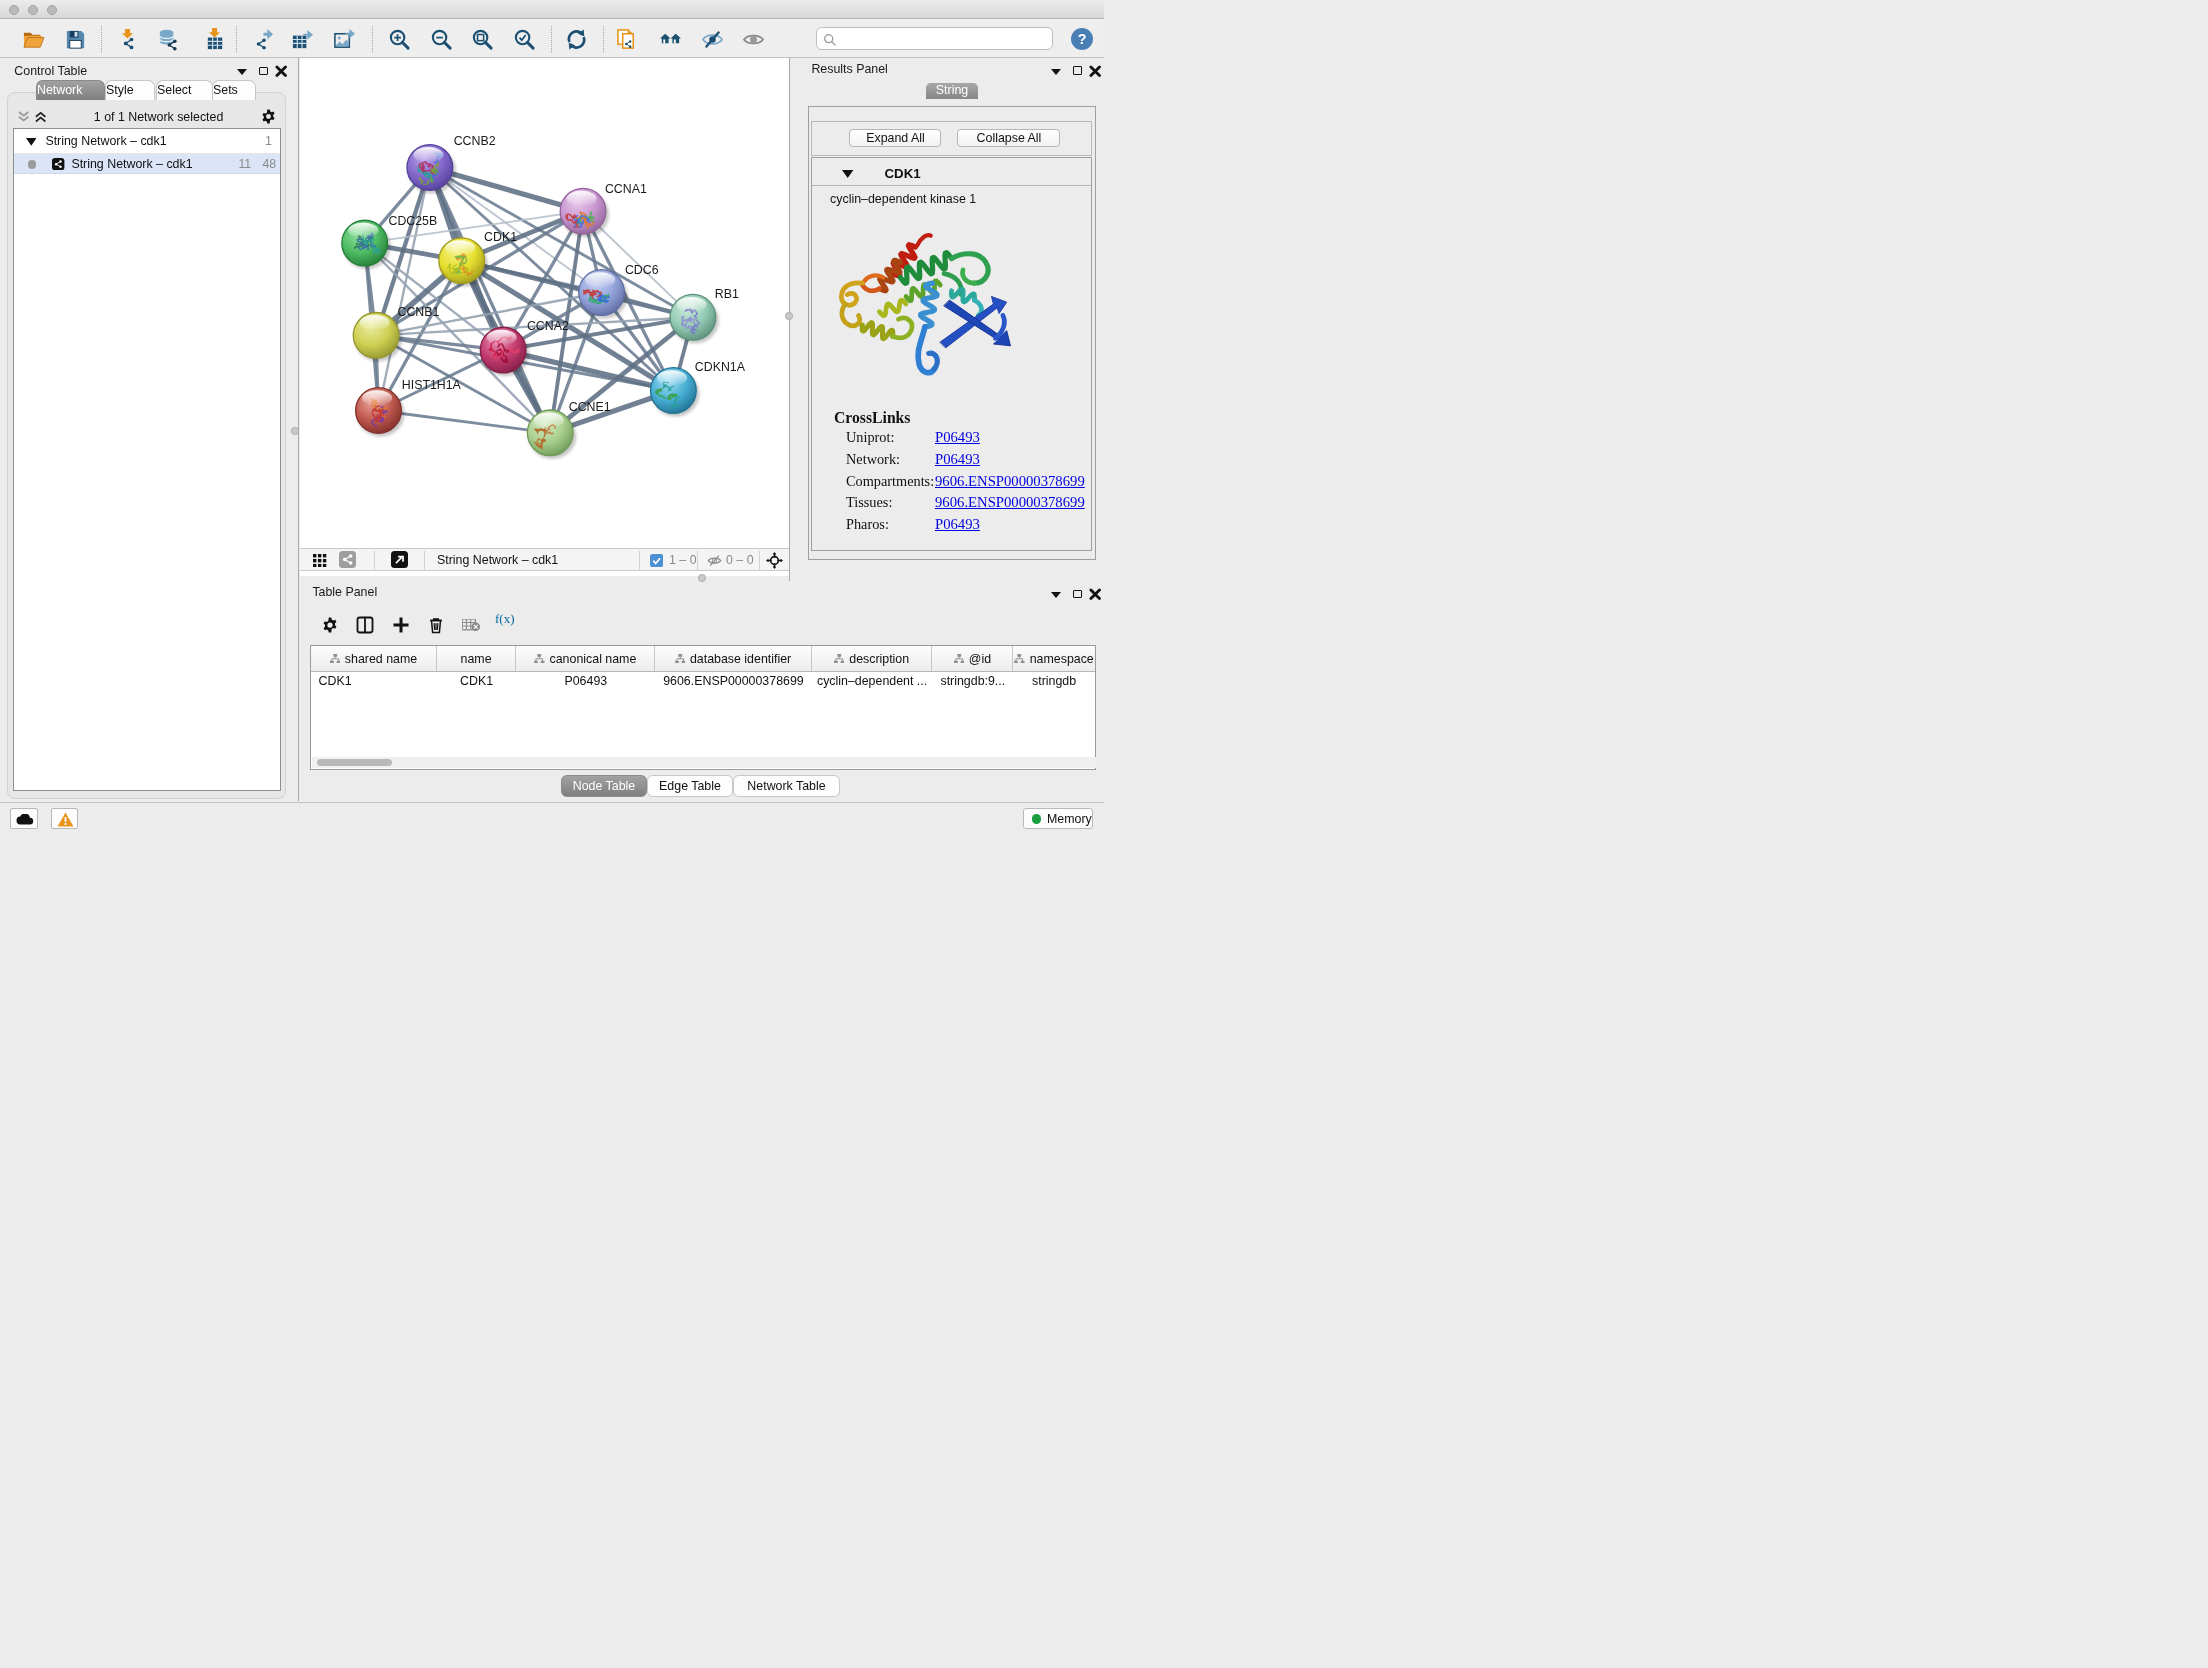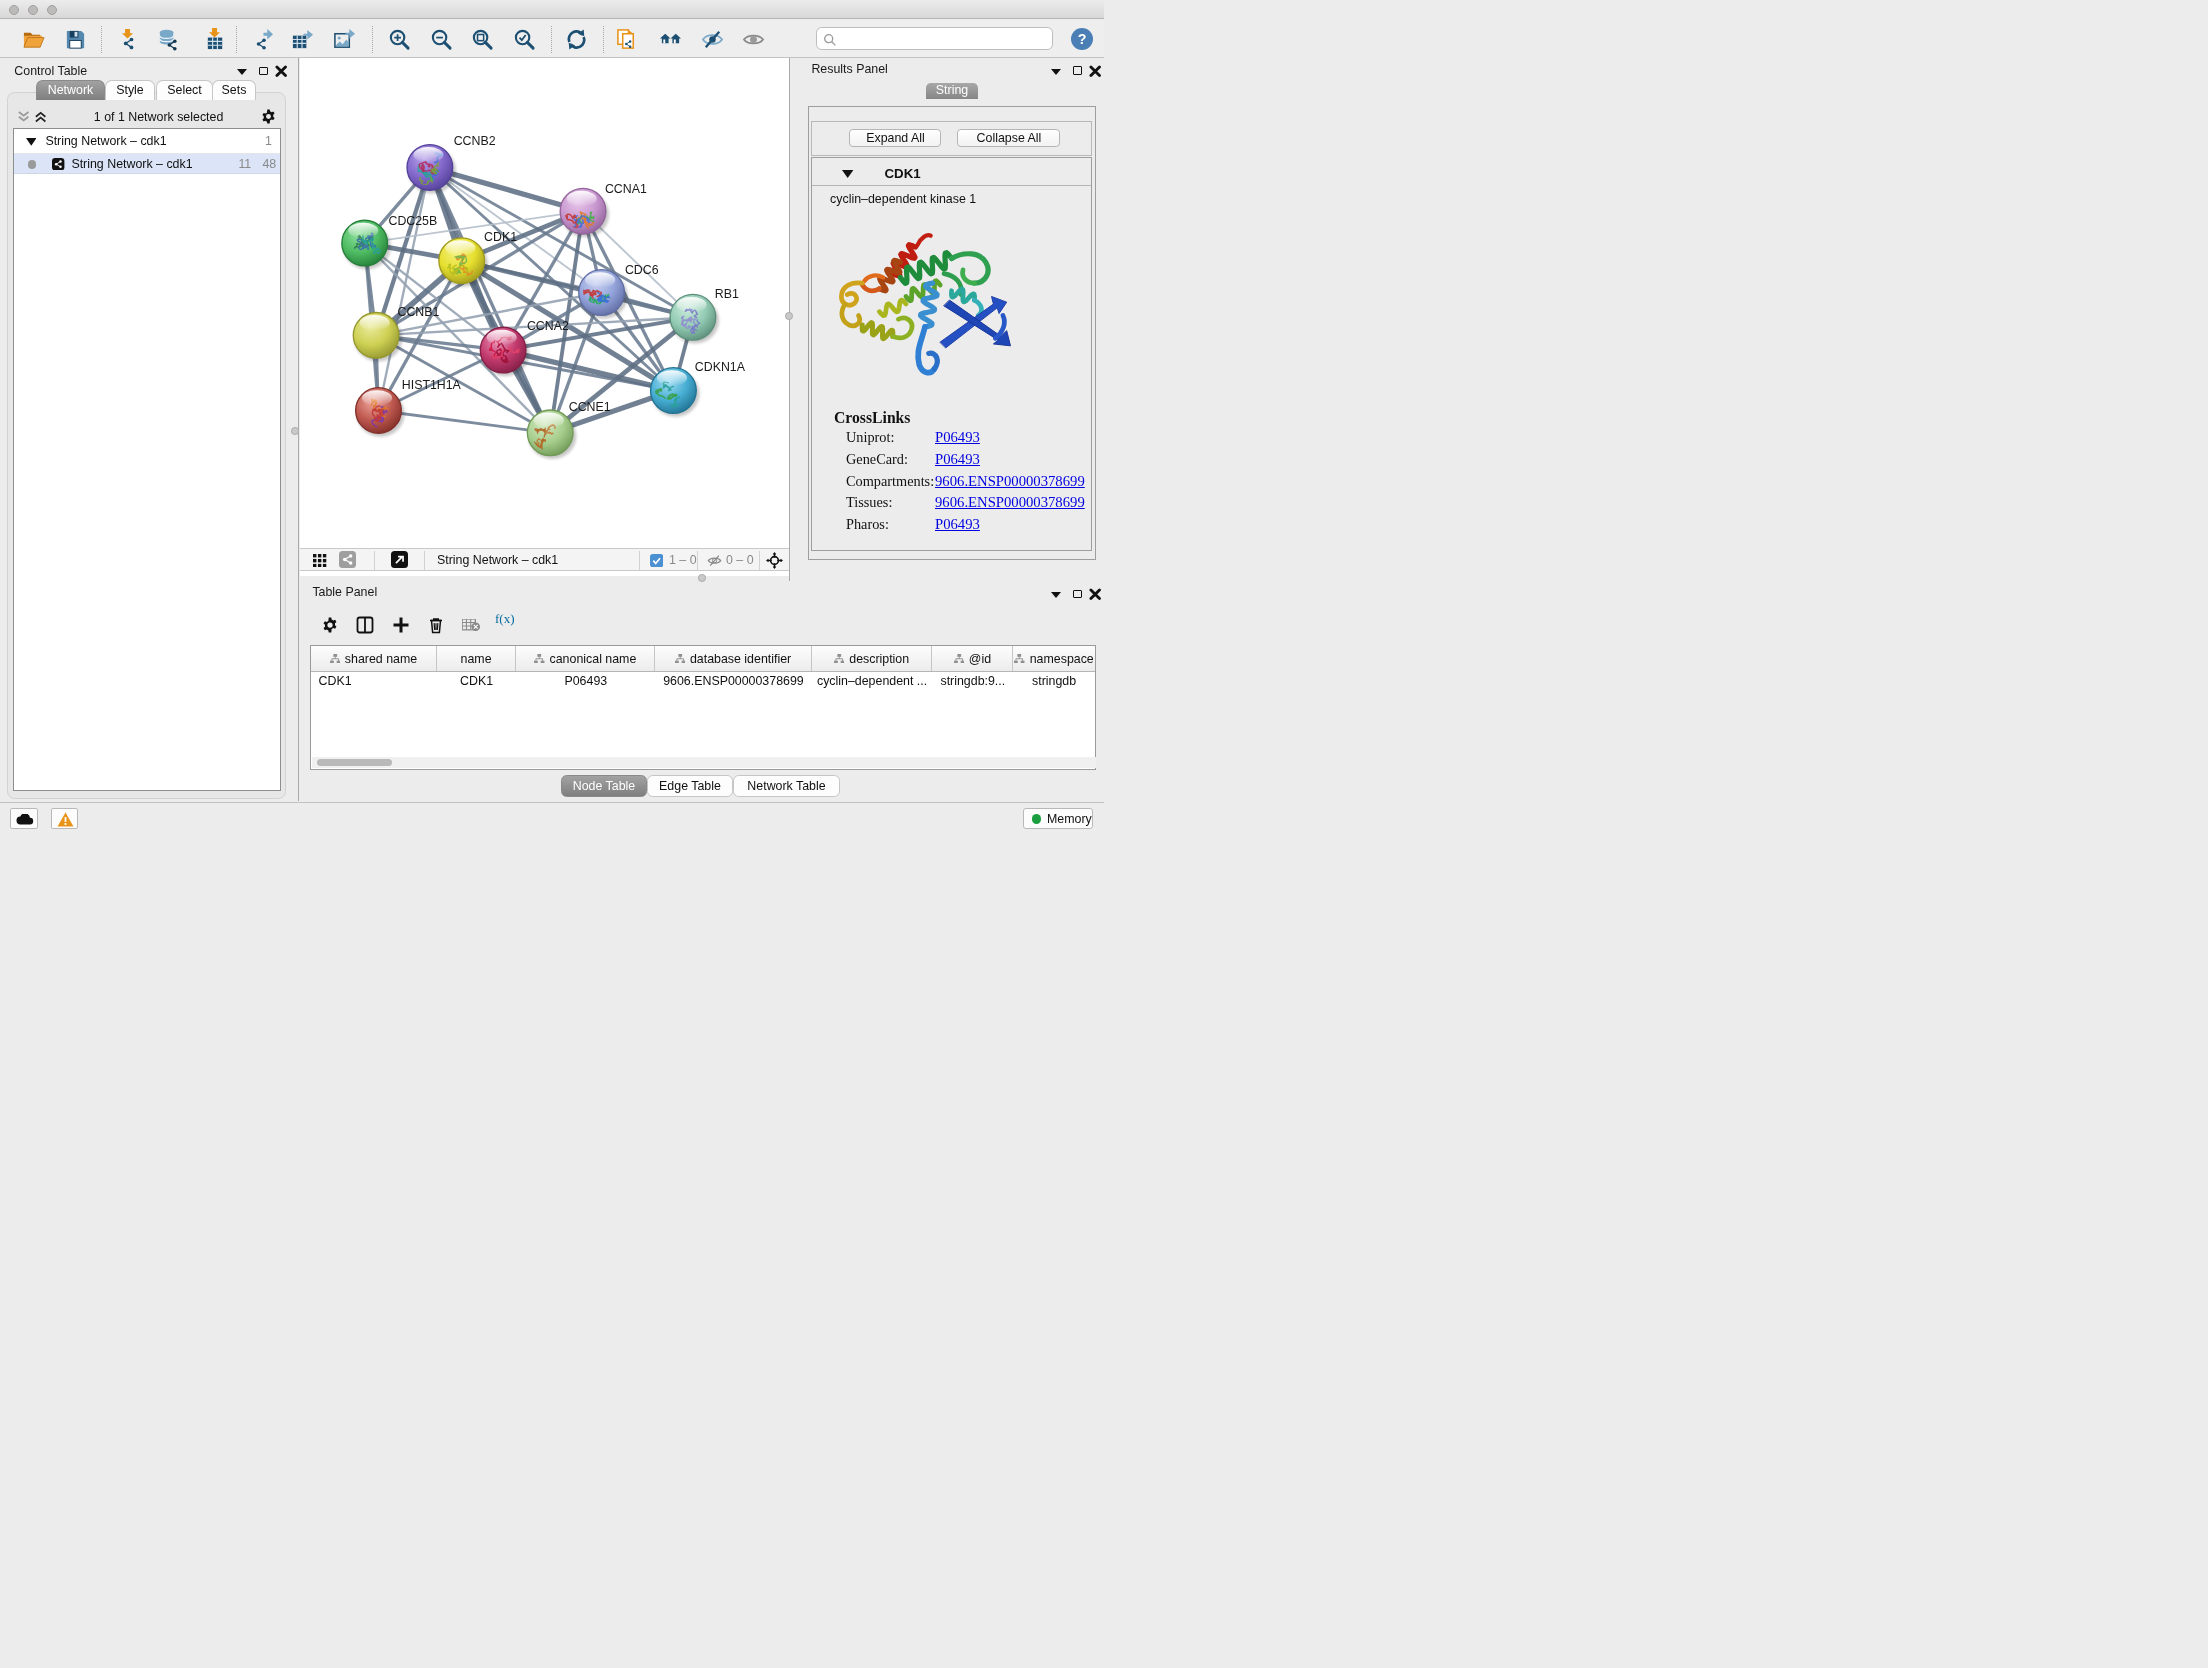--- a/index.html
+++ b/index.html
@@ -7,21 +7,21 @@
 .titlebar { left:0; top:0; width:1104px; height:19px; background:linear-gradient(#ececec,#d8d8d8); border-bottom:1px solid #b4b4b4; }
 .tl { position:absolute; top:4.5px; width:10px; height:10px; border-radius:50%; background:#bdbaba; border:0.5px solid #a39f9f; }
 .title { position:absolute; top:2.4px; width:100%; text-align:center; font-size:12.4px; font-weight:700; color:#3c3c3c; }
 .toolbar { left:0; top:19px; width:1104px; height:39px; background:#eeeeee; border-bottom:1px solid #c2c2c2; }
 .tsep { position:absolute; top:6.7px; height:27px; width:0; border-left:1.5px dotted #a8a8a8; }
 .search { position:absolute; left:816px; top:8px; width:237px; height:23px; background:#fff; border:1px solid #bdbdbd; border-radius:5.7px; }
 .helpbtn { position:absolute; left:1071px; top:8.6px; width:22px; height:22px; border-radius:50%; background:#4a7fb5; color:#fff; font-weight:700; text-align:center; line-height:22px; font-size:14.3px; }
 .panel-title { font-size:12.4px; color:#1a1a1a; }
 
 .cpanel { left:0; top:58px; width:299px; height:743px; background:#ececec; border-right:1px solid #a9a9a9; }
-.tab { position:absolute; z-index:3; top:22.4px; height:20px; background:#fdfdfd; border:1px solid #c6c6c6; border-bottom:none; border-radius:6.7px 6.7px 0 0; text-align:center; line-height:19px; font-size:12.4px; }
+.tab { position:absolute; z-index:3; top:22.4px; height:20px; background:#fdfdfd; border:1px solid #c6c6c6; border-bottom:none; border-radius:6.7px 6.7px 0 0; line-height:19px; font-size:12.4px; }
 .tab.sel { background:linear-gradient(#a2a2a2,#7f7f7f); color:#fff; border-color:#8a8a8a; }
 .cbody { position:absolute; left:6.7px; top:34px; width:279px; height:707px; background:#e7e7e7; border:1px solid #d2d2d2; border-radius:7.6px; }
 .whitebox { position:absolute; left:5.7px; top:35px; width:268px; height:663px; background:#fff; border:1px solid #8e8e8e; }
 .netrow1 { position:absolute; left:0; top:0; width:100%; height:25px; border-bottom:1px solid #e6e6e6; }
 .netrow2 { position:absolute; left:0; top:25px; width:100%; height:20px; background:#dbe5f7; border-bottom:1px solid #cfd8e8; }
 .gray { color:#8a8a8a; }
 
 .canvas { left:300px; top:58px; width:489px; height:518px; background:#fff; }
 .navbar { position:absolute; left:0px; top:490px; width:489px; height:23px; background:#f4f4f4; border-top:1px solid #c9c9c9; border-bottom:1px solid #c9c9c9; }
 .nsep { position:absolute; top:1.9px; height:19px; border-left:1px solid #d2d2d2; }
@@ -615,21 +615,21 @@
         <path d="M108.0 62.0 L103.7 62.8 100.9 63.9 100.6 65.5 102.9 67.4 106.7 69.7 110.5 71.9 112.7 73.9 112.4 75.4 109.7 76.5 105.3 77.3 101.0 78.2 98.2 79.3 98.0 80.8 100.2 82.8 104.0 85.0 107.8 87.2 110.0 89.2 109.8 90.7 107.0 91.8 102.7 92.7 98.3 93.5 95.6 94.6 95.3 96.1 97.5 98.1 101.3 100.3 105.1 102.6 107.4 104.5 107.1 106.1 104.3 107.2 100.0 108.0" fill="none" stroke="#3a8fd0" stroke-width="5.5" stroke-linejoin="round"></path>
         <path d="M100 108 C96 124 90 134 94 148 C97 157 106 159 110 152" stroke="#2f7fd4" stroke-width="6"></path>
         <path d="M110 152 C116 144 112 134 104 136" stroke="#2a6fc8" stroke-width="5.5"></path>
         <path d="M116 124 L172 84 L170 76 L186 82 L178 94 L176 88 L122 130 z" fill="#2450c4" stroke="#1c3da8" stroke-width="1"></path>
         <path d="M126 80 L180 118 L186 112 L190 128 L172 126 L177 122 L120 86 z" fill="#1e46b4" stroke="#16349a" stroke-width="1"></path>
         <path d="M174 120 C182 114 186 104 182 96" stroke="#2857c8" stroke-width="5"></path>
       </g>
     </svg>
   <div class="abs" style="left:44px;top:351px;font-family:'Liberation Serif',serif;font-size:15.7px;font-weight:700">CrossLinks</div>
   <div class="crow" style="top:371px"><span class="clabel">Uniprot:</span><span class="clink">P06493</span></div>
-  <div class="crow" style="top:393px"><span class="clabel">GeneCard:</span><span class="clink">P06493</span></div>
+  <div class="crow" style="top:393px"><span class="clabel">Network:</span><span class="clink">P06493</span></div>
   <div class="crow" style="top:415px"><span class="clabel">Compartments:</span><span class="clink">9606.ENSP00000378699</span></div>
   <div class="crow" style="top:436px"><span class="clabel">Tissues:</span><span class="clink">9606.ENSP00000378699</span></div>
   <div class="crow" style="top:458px"><span class="clabel">Pharos:</span><span class="clink">P06493</span></div>
 </div>
 
 <div class="abs tpanel">
   <div class="knob" style="left:398px;top:-7.1px"></div>
   <div class="panel-title abs" style="left:12.4px;top:4.3px">Table Panel</div>
   <div style="position:absolute;left:751px;top:11px;width:0;height:0;border-left:5.2px solid transparent;border-right:5.2px solid transparent;border-top:6.7px solid #111"></div>
     <div style="position:absolute;left:773px;top:8.6px;width:8.6px;height:8.6px;border:1.7px solid #111;border-radius:1px"></div>

